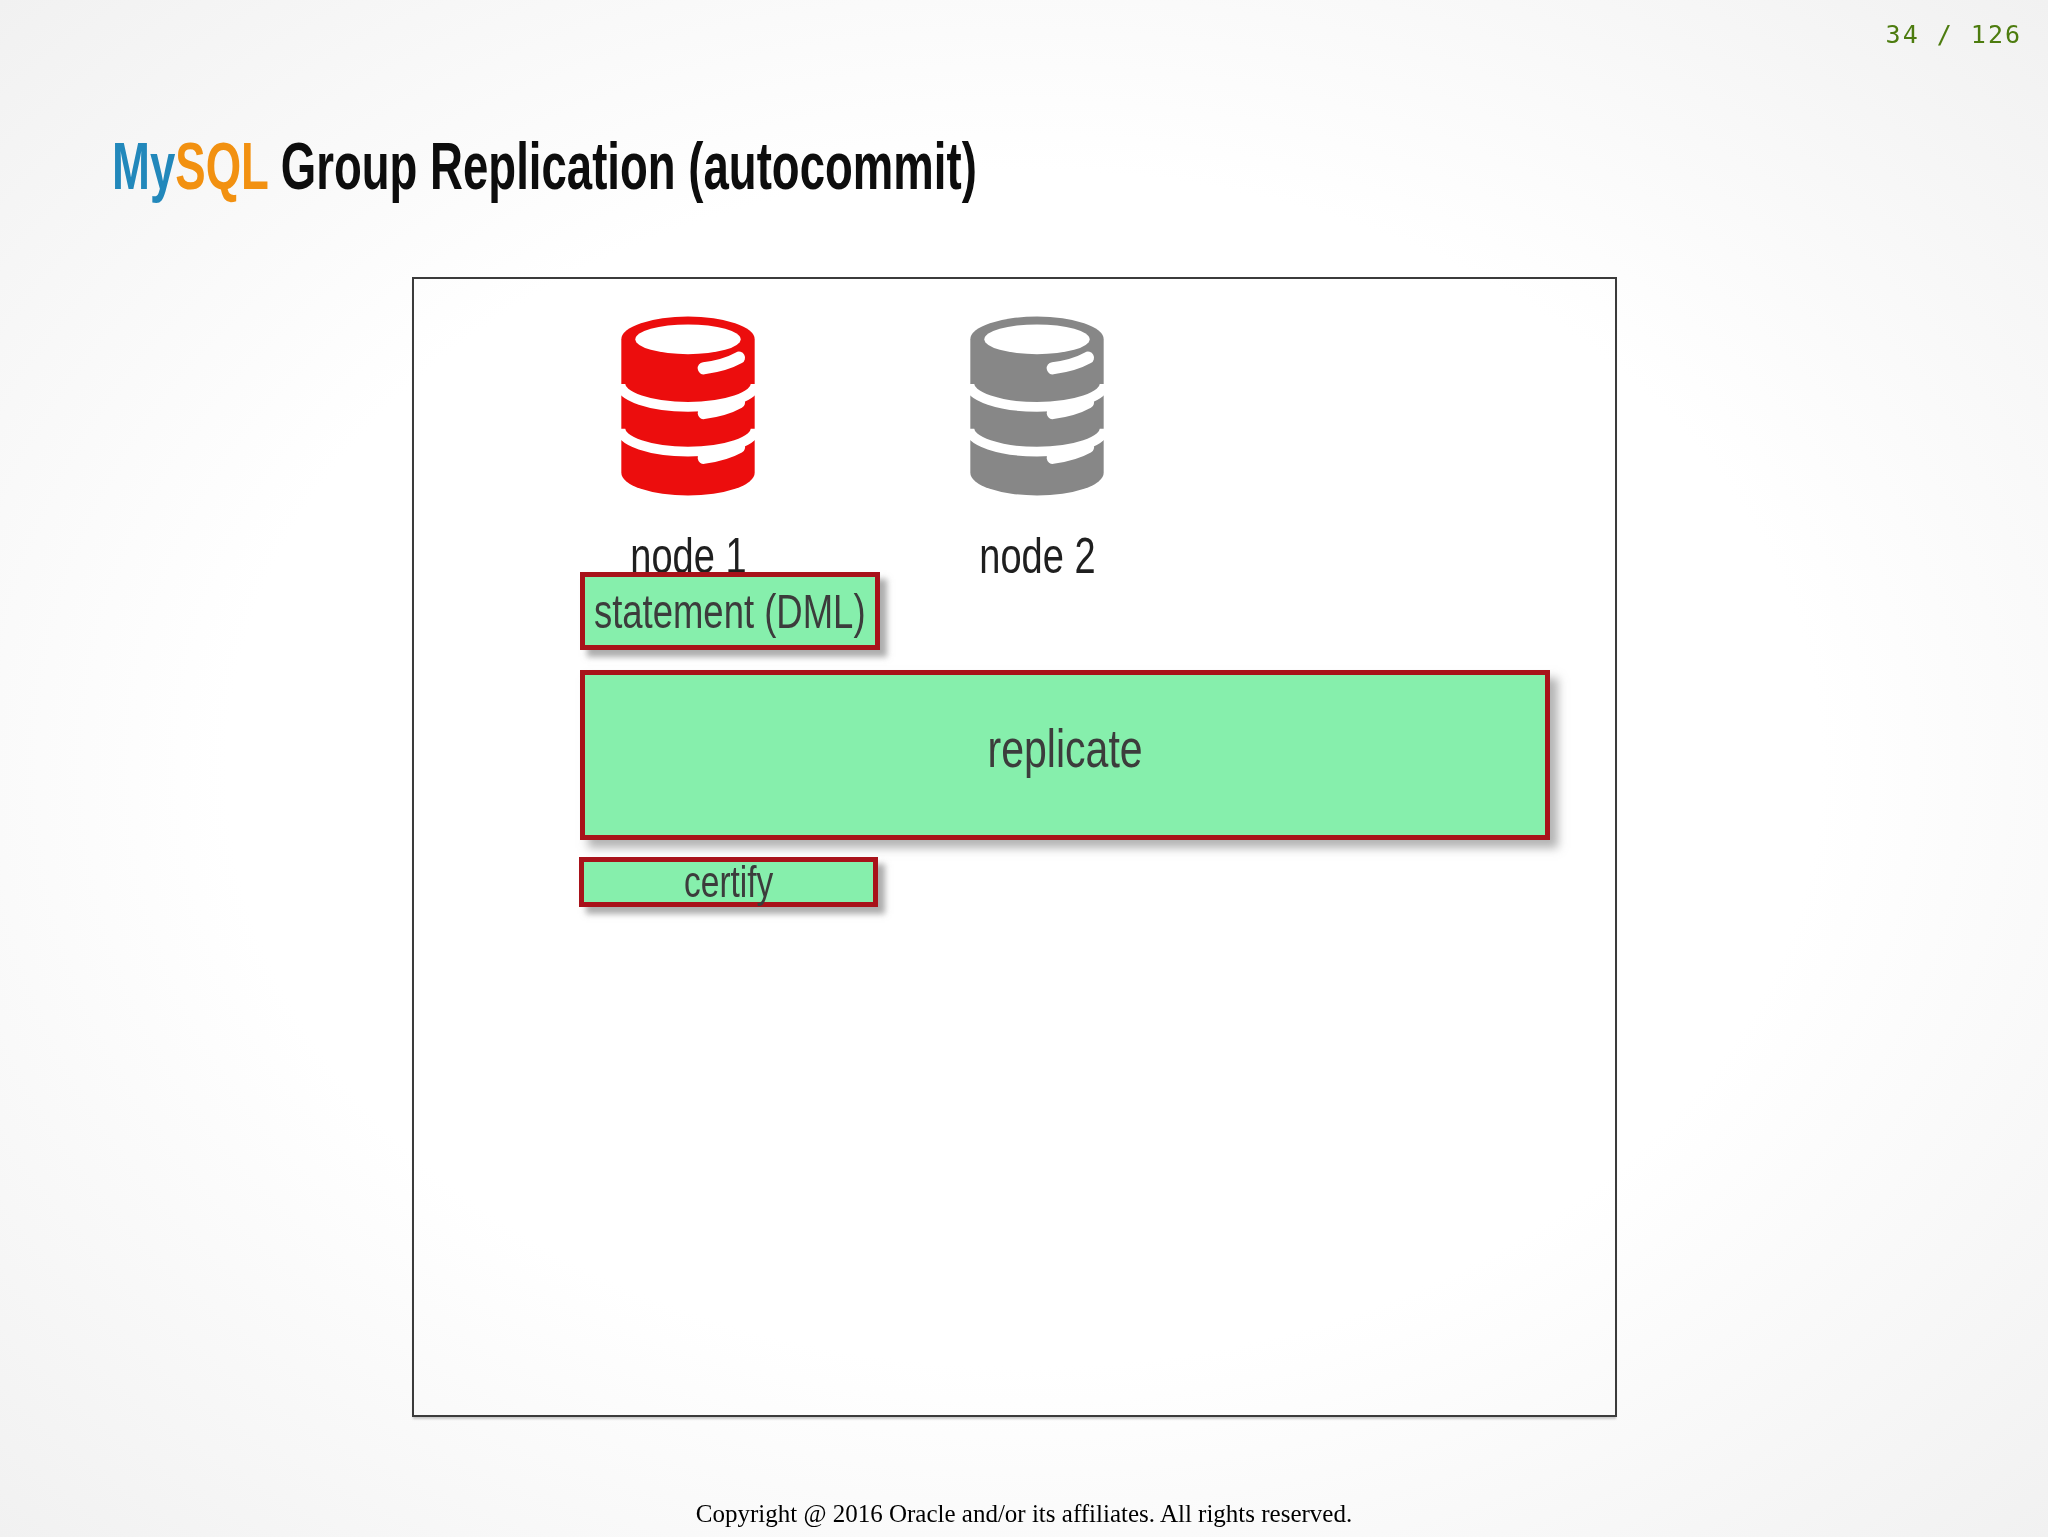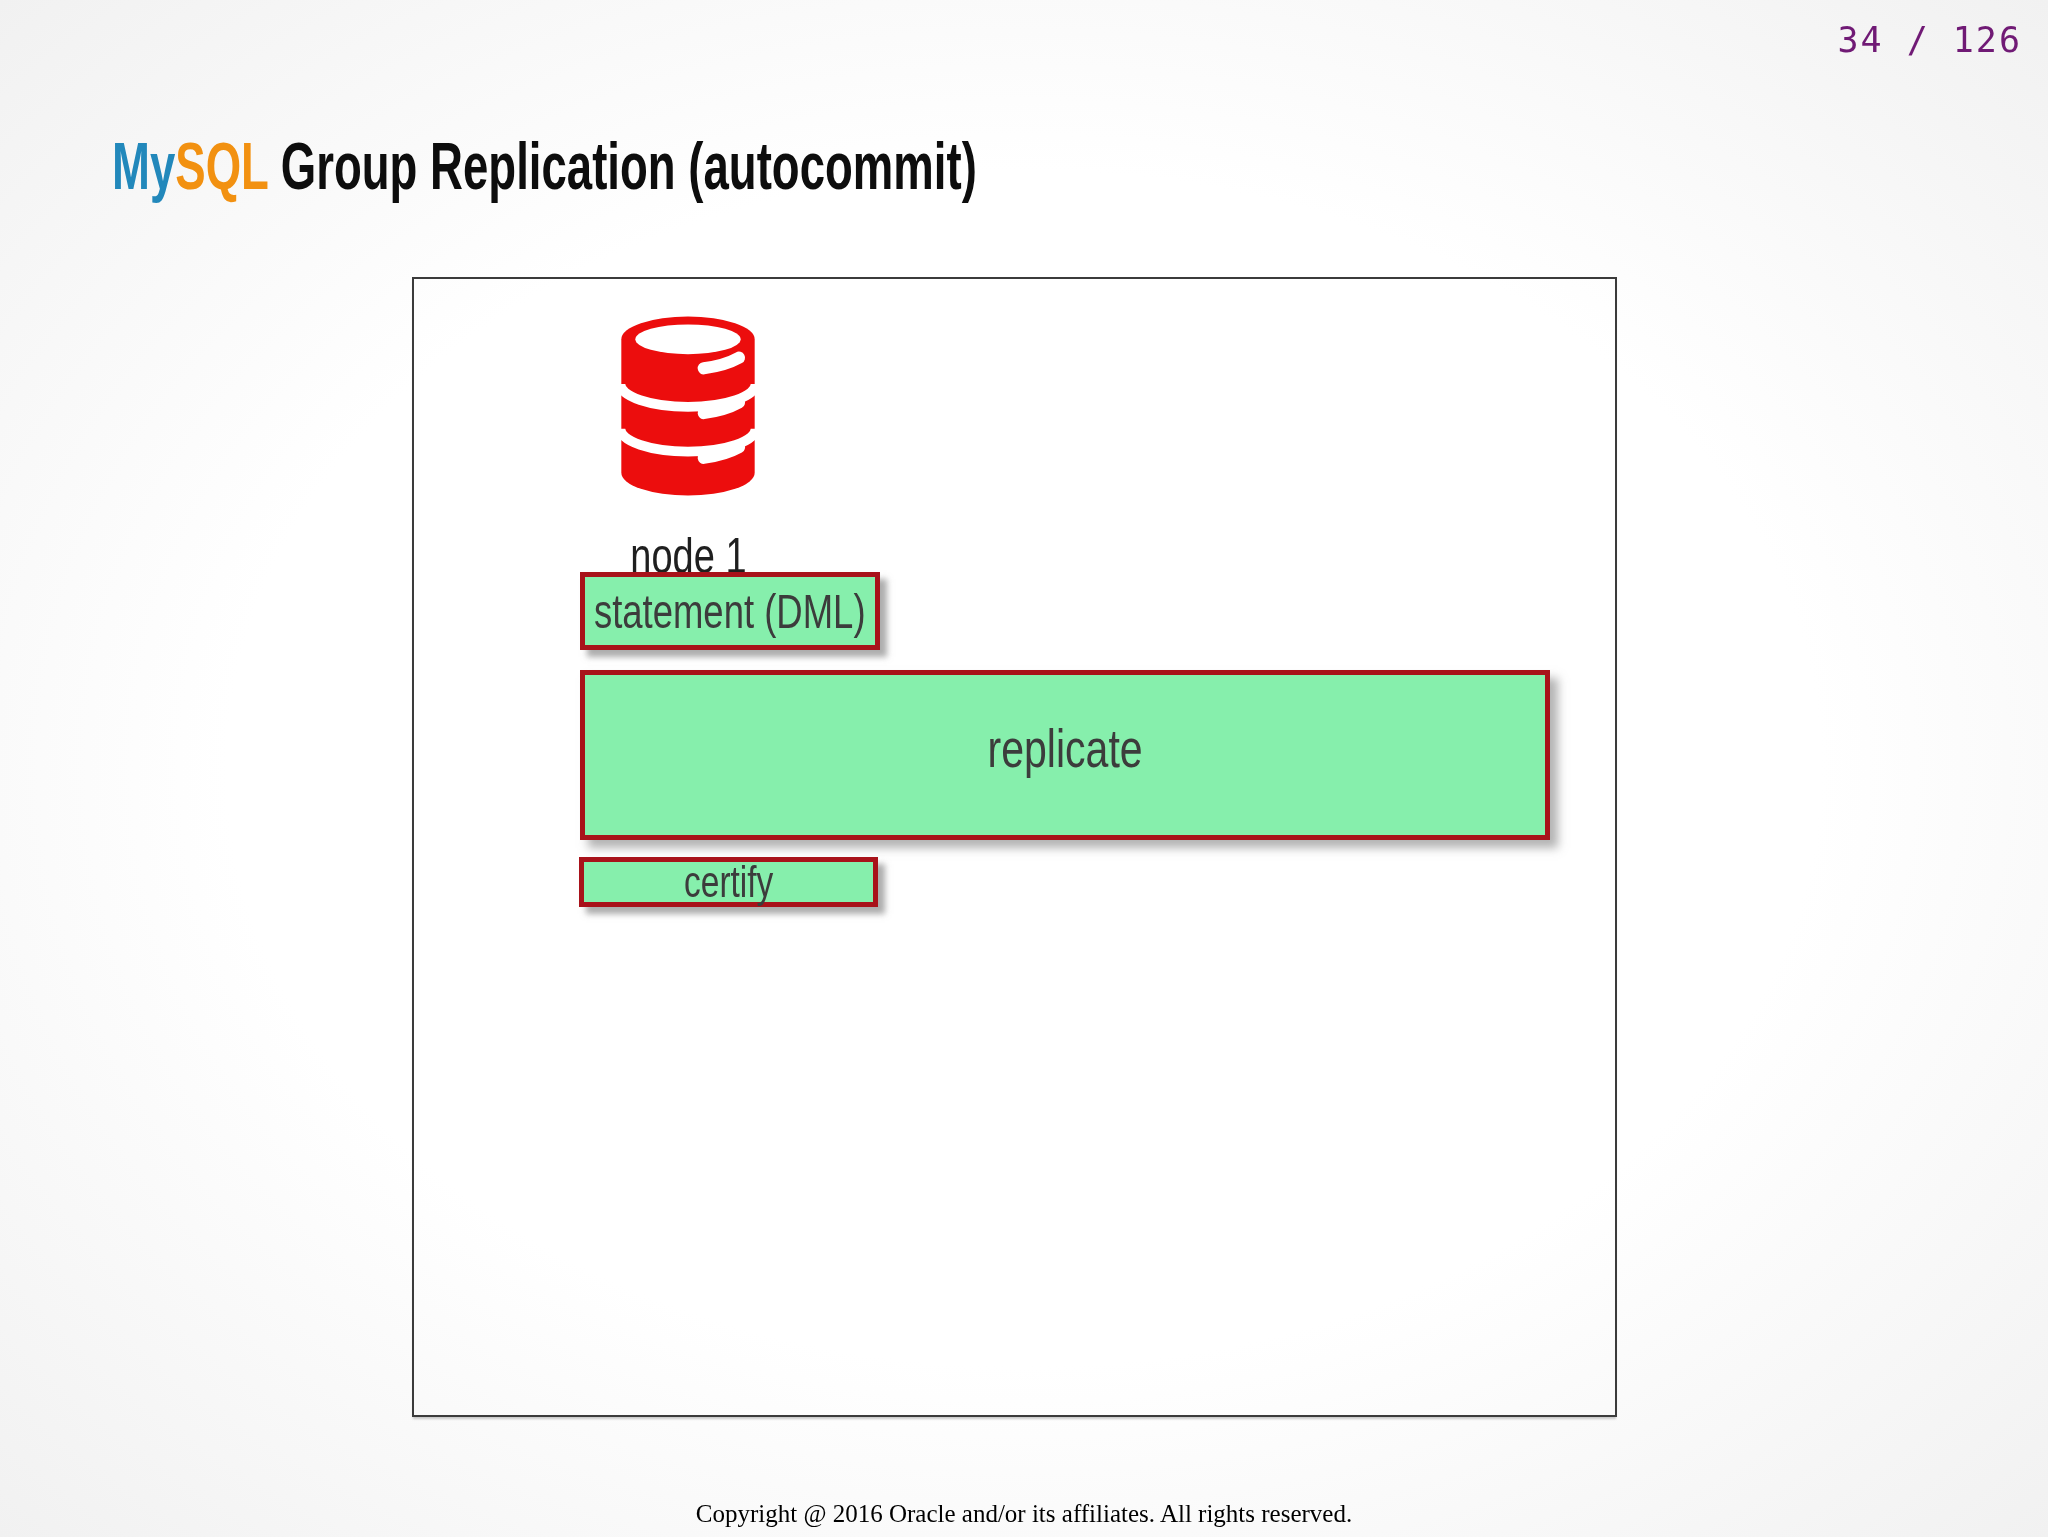--- a/index.html
+++ b/index.html
@@ -14,23 +14,23 @@
     background: radial-gradient(ellipse at center, #ffffff 55%, #f1f1f1 100%);
     font-family: "Liberation Sans", sans-serif;
   }
 
   
   .page-number {
     position: absolute;
     top: 20px;
     right: 26px;
     font-family: "DejaVu Sans Mono", monospace;
-    font-size: 35px;
+    font-size: 25px;
     letter-spacing: 2px;
-    color: #701a75;
+    color: #4d7c0f;
   }
 
   .slide-title {
     position: absolute;
     left: 112px;
     top: 130px;
     margin: 0;
     font-size: 67px;
     font-weight: 700;
     line-height: 72px;
@@ -150,20 +150,32 @@
       <ellipse cx="50" cy="15" rx="30" ry="8.5" fill="#ffffff"></ellipse>
       <path d="M11.5 40.5 A38.5 13 0 0 0 88.5 40.5" fill="none" stroke="#ffffff" stroke-width="5.5"></path>
       <path d="M11.5 66 A38.5 13 0 0 0 88.5 66" fill="none" stroke="#ffffff" stroke-width="5.5"></path>
       <path d="M59 31.5 A40 18 0 0 0 79 25.5" fill="none" stroke="#ffffff" stroke-width="7" stroke-linecap="round"></path>
       <path d="M59 57 A40 18 0 0 0 79 51" fill="none" stroke="#ffffff" stroke-width="7" stroke-linecap="round"></path>
       <path d="M59 82.5 A40 18 0 0 0 79 76.5" fill="none" stroke="#ffffff" stroke-width="7" stroke-linecap="round"></path>
     </svg>
     <span class="node-label"><span class="condense">node 1</span></span>
   </div>
 
+  <div class="node-group n2">
+    <svg class="db-icon" viewBox="0 0 100 106" xmlns="http://www.w3.org/2000/svg">
+      <path d="M12 15 A38 13 0 0 1 88 15 L88 91 A38 13 0 0 1 12 91 Z" fill="#878787"></path>
+      <ellipse cx="50" cy="15" rx="30" ry="8.5" fill="#ffffff"></ellipse>
+      <path d="M11.5 40.5 A38.5 13 0 0 0 88.5 40.5" fill="none" stroke="#ffffff" stroke-width="5.5"></path>
+      <path d="M11.5 66 A38.5 13 0 0 0 88.5 66" fill="none" stroke="#ffffff" stroke-width="5.5"></path>
+      <path d="M59 31.5 A40 18 0 0 0 79 25.5" fill="none" stroke="#ffffff" stroke-width="7" stroke-linecap="round"></path>
+      <path d="M59 57 A40 18 0 0 0 79 51" fill="none" stroke="#ffffff" stroke-width="7" stroke-linecap="round"></path>
+      <path d="M59 82.5 A40 18 0 0 0 79 76.5" fill="none" stroke="#ffffff" stroke-width="7" stroke-linecap="round"></path>
+    </svg>
+    <span class="node-label"><span class="condense">node 2</span></span>
+  </div>
 
 
   <div class="step-box step-statement">
     <span class="condense">statement (DML)</span>
   </div>
 
   <div class="step-box step-replicate">
     <span class="condense">replicate</span>
   </div>
 

